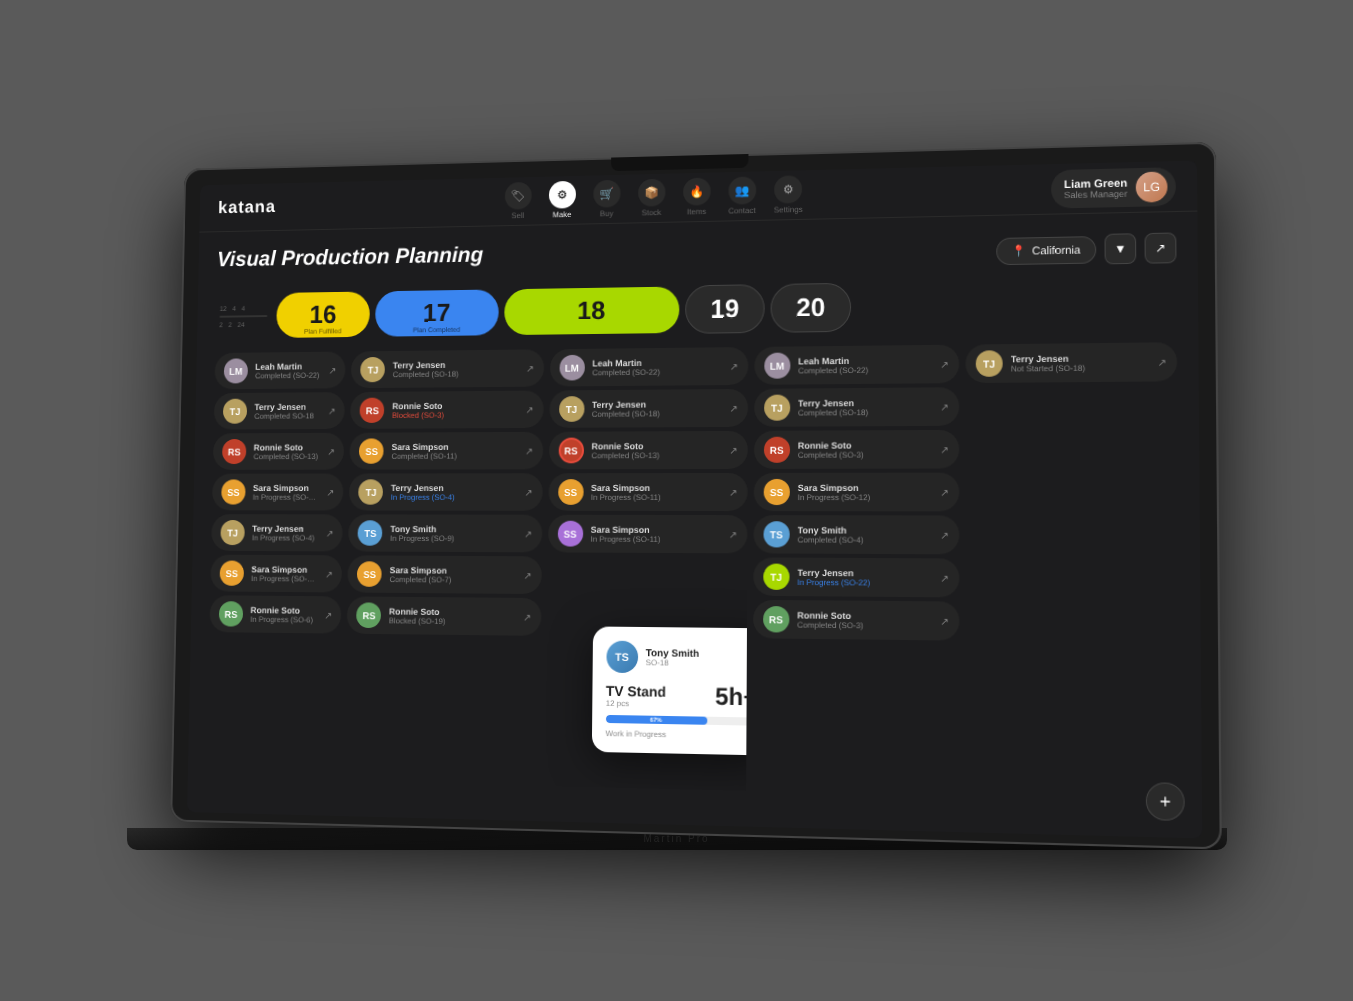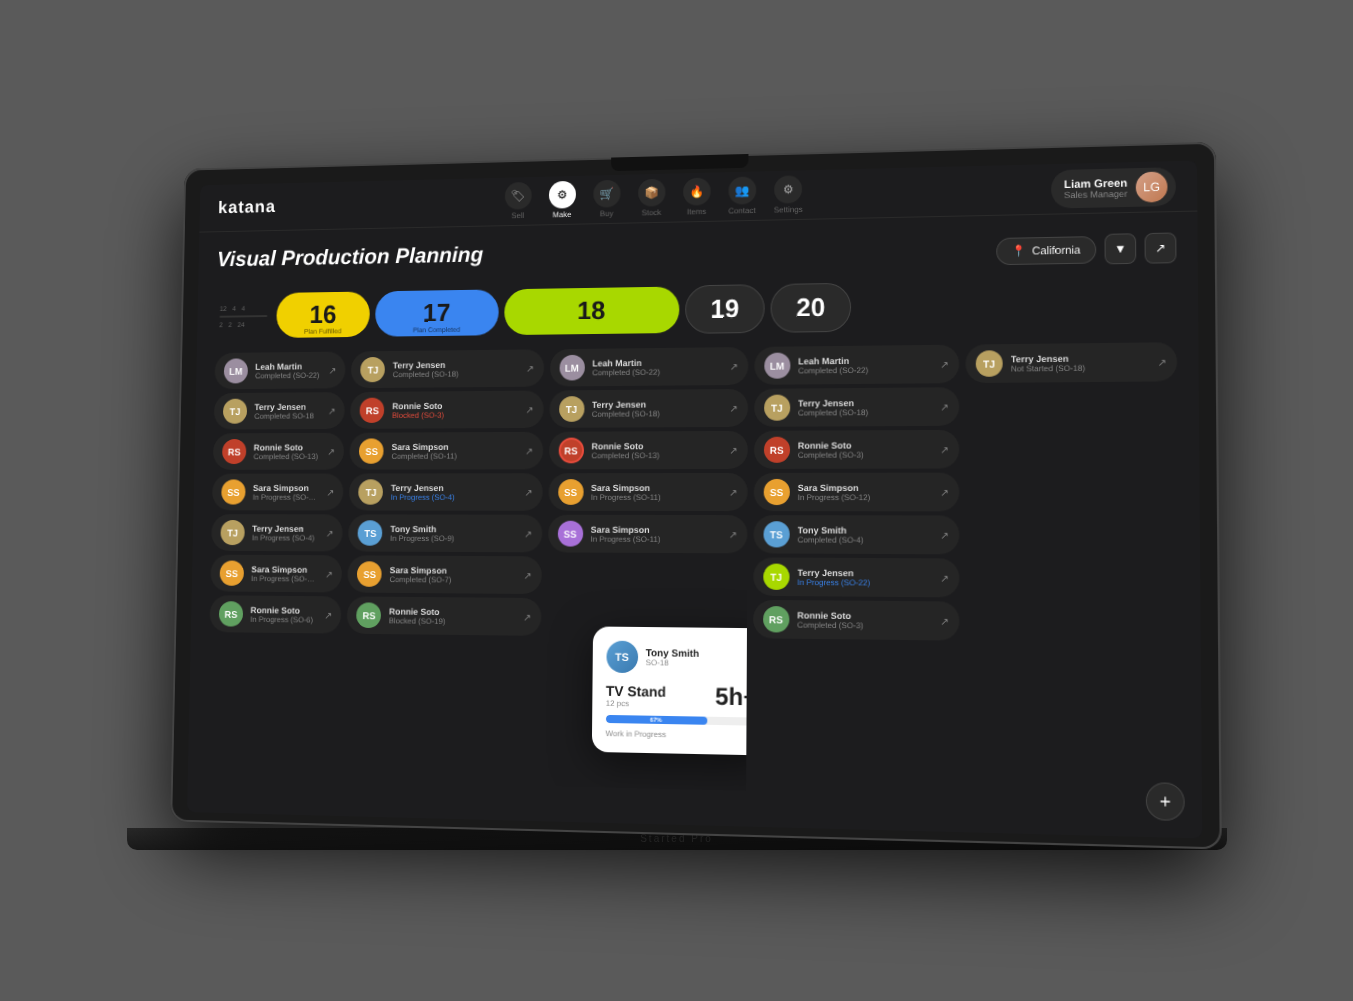--- a/index.html
+++ b/index.html
@@ -845,15 +845,15 @@
           </div>
 
         </div>
 
         <div class="fab">+</div>
 
       </div>
     </div>
   </div>
   <div class="laptop-base">
-    <span class="laptop-base-label">Started Pro</span>
+    <span class="laptop-base-label">Martin Pro</span>
   </div>
 </div>
 
 </body></html>

